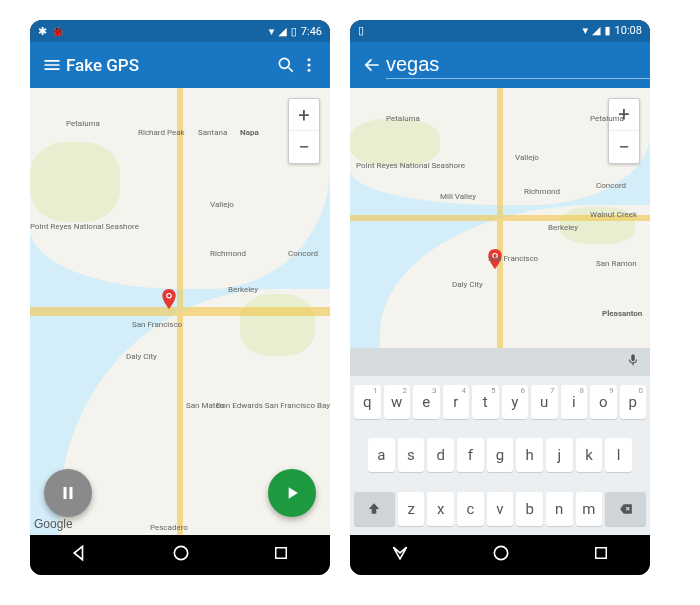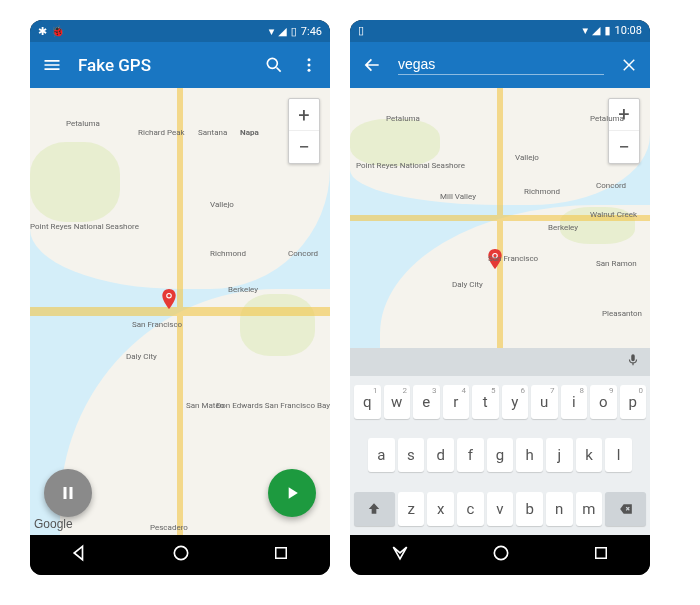--- a/index.html
+++ b/index.html
@@ -1,23 +1,23 @@
 <!DOCTYPE html>
 <html><head>
 <meta charset="utf-8">
 <style>
   * { box-sizing: border-box; margin: 0; padding: 0; }
   body { font-family: Roboto, Arial, sans-serif; background: #fff; width: 700px; height: 605px; overflow: hidden; }
   .container { display: flex; gap: 20px; padding: 20px 30px; }
   .phone { width: 300px; height: 555px; background: #000; border-radius: 12px; overflow: hidden; display: flex; flex-direction: column; position: relative; }
   .status-bar { height: 22px; background: #1565a5; color: #fff; display: flex; align-items: center; justify-content: flex-end; padding: 0 8px; font-size: 11px; gap: 4px; }
   .status-left { position: absolute; left: 8px; display: flex; gap: 4px; }
-  .app-bar { height: 46px; background: #1976c2; color: #fff; display: flex; align-items: center; padding: 0 12px; gap: 16px; }
+  .app-bar { height: 46px; background: #1976c2; color: #fff; display: flex; align-items: center; padding: 0 12px; gap: 4px; }
   .app-title { font-size: 17px; font-weight: 500; flex: 1; }
-  .search-input { flex: 1; background: transparent; border: none; color: #fff; font-size: 14px; border-bottom: 1px solid rgba(255,255,255,.5); outline: none; padding: 2px 0; }
+  .search-input { flex: 1; background: transparent; border: none; color: #fff; font-size: 20px; border-bottom: 1px solid rgba(255,255,255,.5); outline: none; padding: 2px 0; }
   .search-input::placeholder { color: rgba(255,255,255,.7); }
   .map { flex: 1; position: relative; background: #d4eef9; overflow: hidden; }
   .land { position: absolute; }
   .land1 { top:0; left:0; width:100%; height:45%; background:#f5f3ed; border-bottom-left-radius:50% 30%; border-bottom-right-radius:40% 60%; }
   .land2 { bottom:0; left:10%; width:120%; height:55%; background:#f5f3ed; border-top-left-radius:60% 90%; }
   .green1 { position:absolute; top:12%; left:0; width:30%; height:18%; background:#e8eed0; border-radius:40%; }
   .green2 { position:absolute; bottom:40%; right:5%; width:25%; height:14%; background:#e8eed0; border-radius:40%; }
   .roads { position:absolute; inset:0; background:
     linear-gradient(90deg,transparent 49%,#f2c74a 49%,#f2c74a 51%,transparent 51%) 0 25%/100% 100% no-repeat,
     linear-gradient(0deg,transparent 49%,#f2c74a 49%,#f2c74a 51%,transparent 51%) 60% 0/100% 100% no-repeat;
@@ -187,21 +187,21 @@
         <div class="city" style="left: 55%; top: 25%;">Vallejo</div>
         <div class="city" style="left: 2%; top: 28%;">Point Reyes National Seashore</div>
         <div class="city" style="left: 30%; top: 40%;">Mill Valley</div>
         <div class="city" style="left: 58%; top: 38%;">Richmond</div>
         <div class="city" style="left: 82%; top: 36%;">Concord</div>
         <div class="city" style="left: 80%; top: 47%;">Walnut Creek</div>
         <div class="city" style="left: 66%; top: 52%;">Berkeley</div>
         <div class="city" style="left: 46%; top: 64%;">San Francisco</div>
         <div class="city" style="left: 34%; top: 74%;">Daly City</div>
         <div class="city" style="left: 82%; top: 66%;">San Ramon</div>
-        <div class="city" style="left: 84%; top: 85%;">Pleasanton</div>
+        <div class="city" style="left: 84%; top: 85%; font-weight: bold;">Pleasanton</div>
       </div>
     <div class="keyboard">
       <div class="kb-sugg">
         <span><svg width="14" height="14" viewBox="0 0 24 24" fill="#555">
               <path d="M12 14a3 3 0 003-3V5a3 3 0 00-6 0v6a3 3 0 003 3zm5-3a5 5 0 01-10 0H5a7 7 0 006 6.9V21h2v-3.1A7 7 0 0019 11h-2z"></path>
             </svg></span>
       </div>
       <div class="kb-row">
           <div class="key">q<span class="num">1</span></div>
           <div class="key">w<span class="num">2</span></div>

